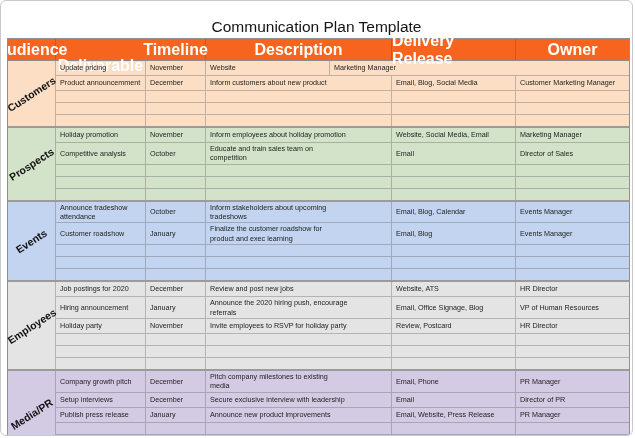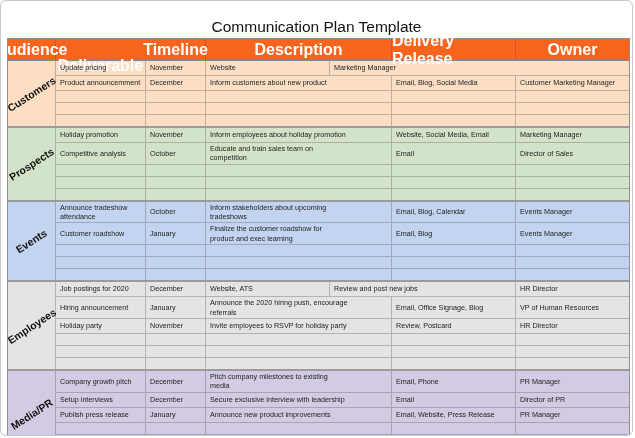--- a/index.html
+++ b/index.html
@@ -235,25 +235,25 @@
             <span>Employees</span>
           </div>
           <div class="rows">
             <div class="row">
               <div class="cell c-deliverable">
                 <span>Job postings for 2020</span>
               </div>
               <div class="cell c-timeline">
                 <span>December</span>
               </div>
+              <div class="cell c-description">
+                <span>Review and post new jobs</span>
+              </div>
               <div class="cell c-delivery">
                 <span>Website, ATS</span>
-              </div>
-              <div class="cell c-description">
-                <span>Review and post new jobs</span>
               </div>
               <div class="cell c-owner">
                 <span>HR Director</span>
               </div>
             </div>
             <div class="row">
               <div class="cell c-deliverable">
                 <span>Hiring announcement</span>
               </div>
               <div class="cell c-timeline">

